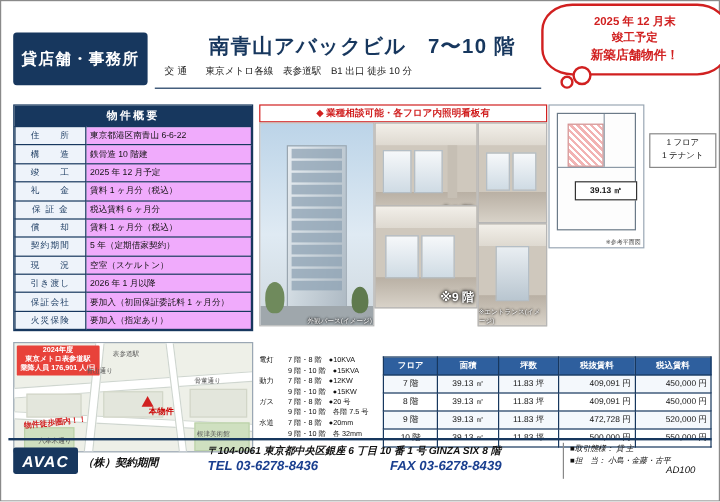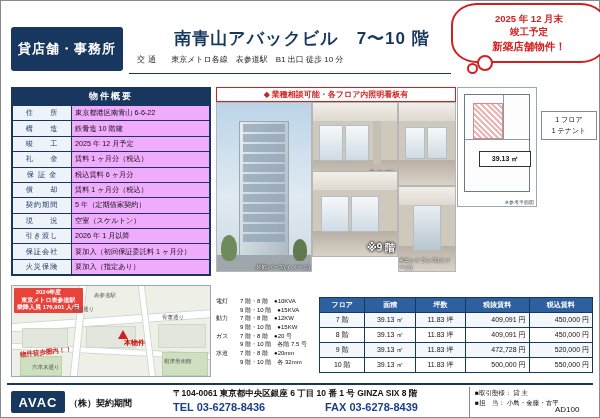--- a/index.html
+++ b/index.html
@@ -177,22 +177,23 @@
   }
   .rent th{
     background:#2e5f9e;color:#fff;border:1px solid #17375e;padding:2px 2px;font-weight:bold;
   }
   .rent td{border:1px solid #17375e;padding:2px 3px;text-align:center;background:#fff;}
   .rent td.r{text-align:right;}
   .rent tr:nth-child(odd) td{background:#f4f8fc;}
 
   
   .footer{
-    position:absolute;left:6px;top:382px;width:586px;height:34px;
+    position:absolute;left:6px;top:364px;width:586px;height:34px;
     border-top:2px solid #17375e;
+    font-style:italic;
   }
   .logo{
     position:absolute;left:4px;top:6px;width:54px;height:22px;
     background:#17375e;color:#fff;font-size:13px;font-weight:bold;letter-spacing:1px;
     display:flex;align-items:center;justify-content:center;border-radius:2px;
   }
   .company{position:absolute;left:62px;top:12px;font-size:9px;font-weight:bold;color:#111;}
   .addr{position:absolute;left:166px;top:3px;font-size:8.5px;font-weight:bold;color:#111;}
   .tel{position:absolute;left:166px;top:16px;font-size:11px;font-weight:bold;color:#1a3f8f;}
   .fax{position:absolute;left:318px;top:16px;font-size:11px;font-weight:bold;color:#1a3f8f;}

